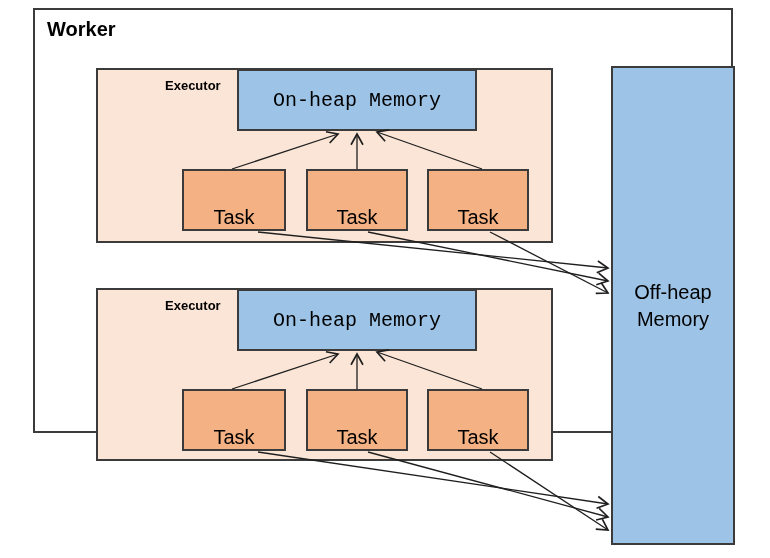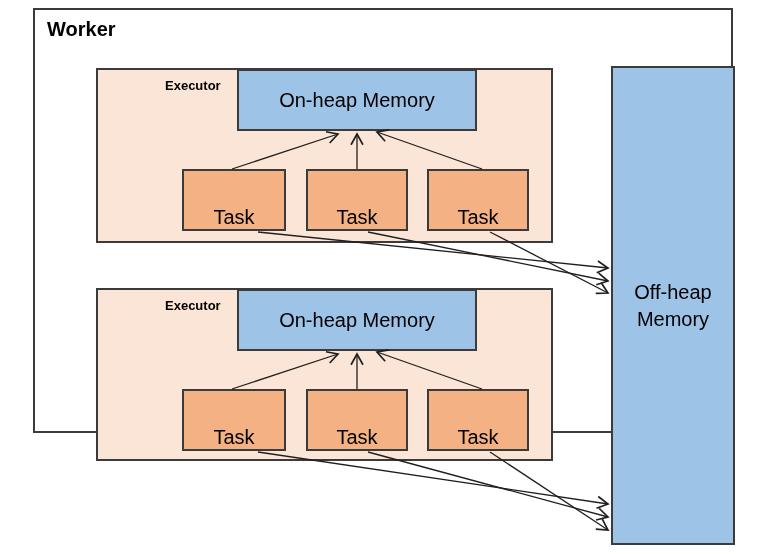--- a/index.html
+++ b/index.html
@@ -8,21 +8,21 @@
     font-family:"Liberation Sans","DejaVu Sans",sans-serif;color:#000;
   }
   .box{position:absolute;box-sizing:border-box;border:2px solid var(--border,#3b3b3b);}
   .worker{left:33px;top:8px;width:700px;height:425px;background:#ffffff;}
   .worker-lbl{position:absolute;left:12px;top:8px;font-size:20px;font-weight:bold;}
   .executor{background:var(--executor-fill,#fbe5d6);}
   .exec1{left:61px;top:58px;width:457px;height:175px;}
   .exec2{left:61px;top:278px;width:457px;height:173px;}
   .exec-lbl{position:absolute;left:28px;top:8px;font-size:13px;font-weight:bold;margin-left:39px;}
   .memory{background:var(--memory-fill,#9dc3e6);display:flex;align-items:center;justify-content:center;font-size:20px;}
-  .onheap{left:139px;top:-1px;width:240px;height:62px;}
+  .onheap{left:139px;top:-1px;width:240px;height:62px;font-family:Liberation Mono, monospace;}
   .task{position:absolute;box-sizing:border-box;border:2px solid var(--border,#3b3b3b);
     background:var(--task-fill,#f4b183);display:flex;align-items:flex-end;justify-content:center;
     font-size:20px;top:99px;height:62px;}
   .task.p1{left:84px;width:104px;}
   .task.p2{left:208px;width:102px;}
   .task.p3{left:329px;width:102px;}
   .offheap{left:576px;top:56px;width:124px;height:479px;background:var(--memory-fill,#9dc3e6);
     display:flex;align-items:center;justify-content:center;text-align:center;
     font-size:20px;line-height:27px;}
   .offheap .txt{width:100px;}

